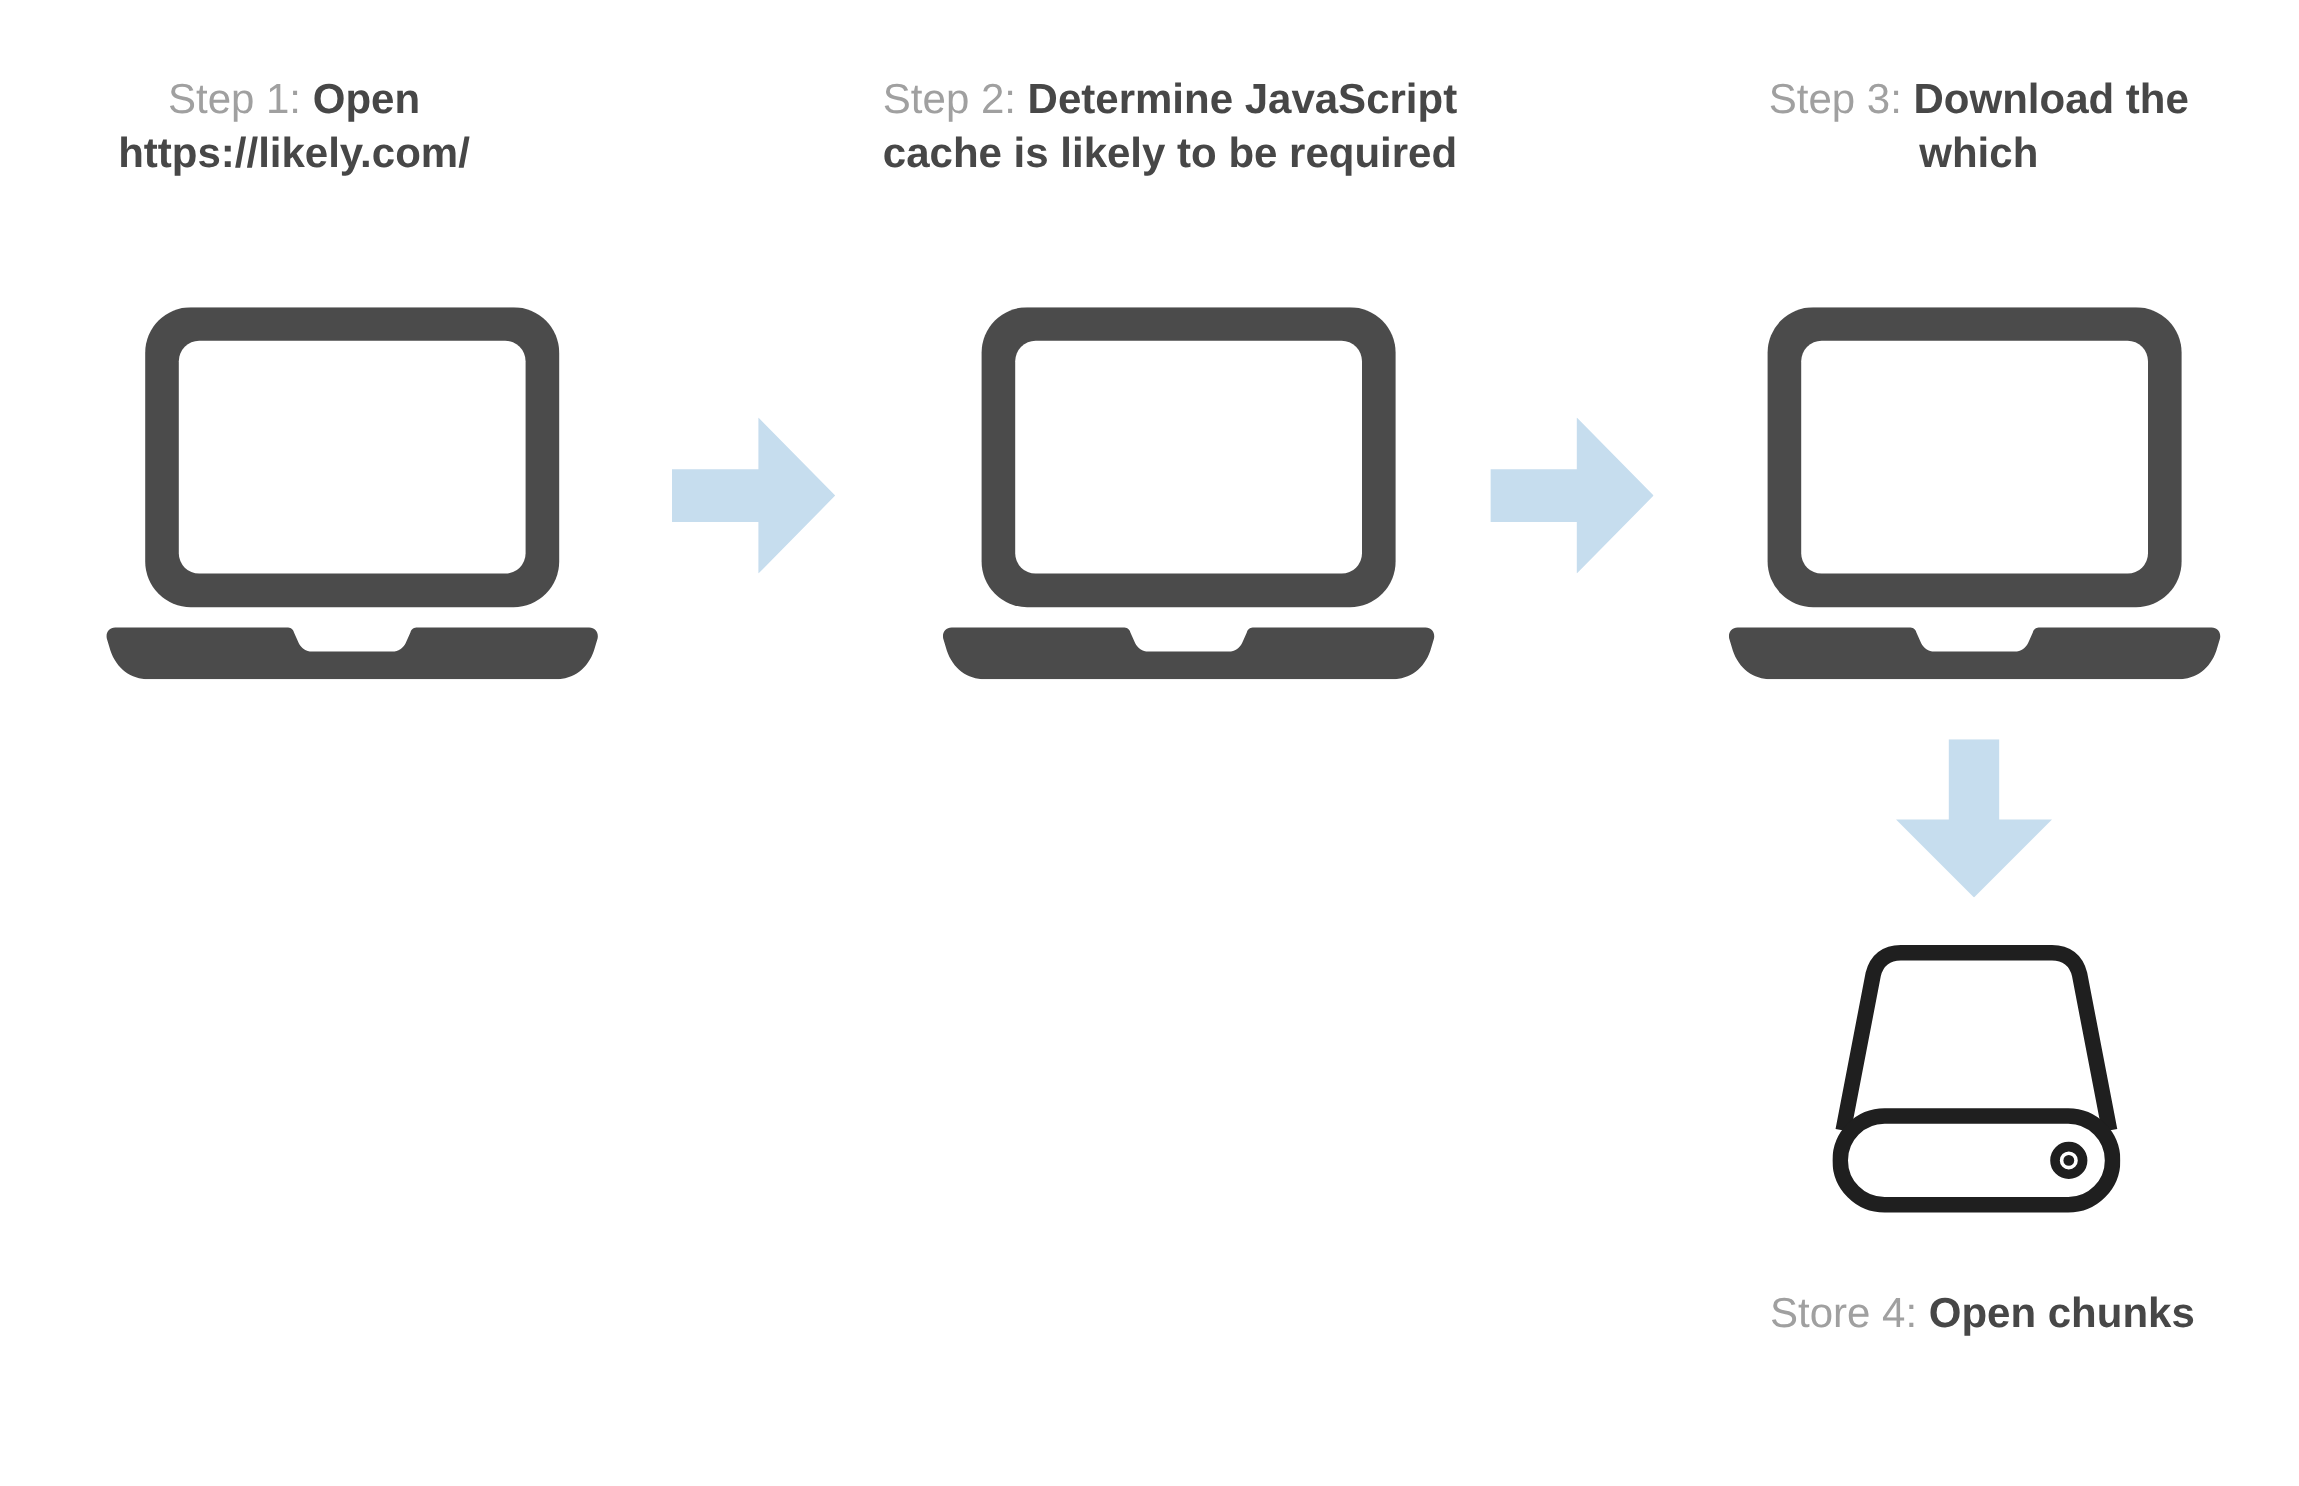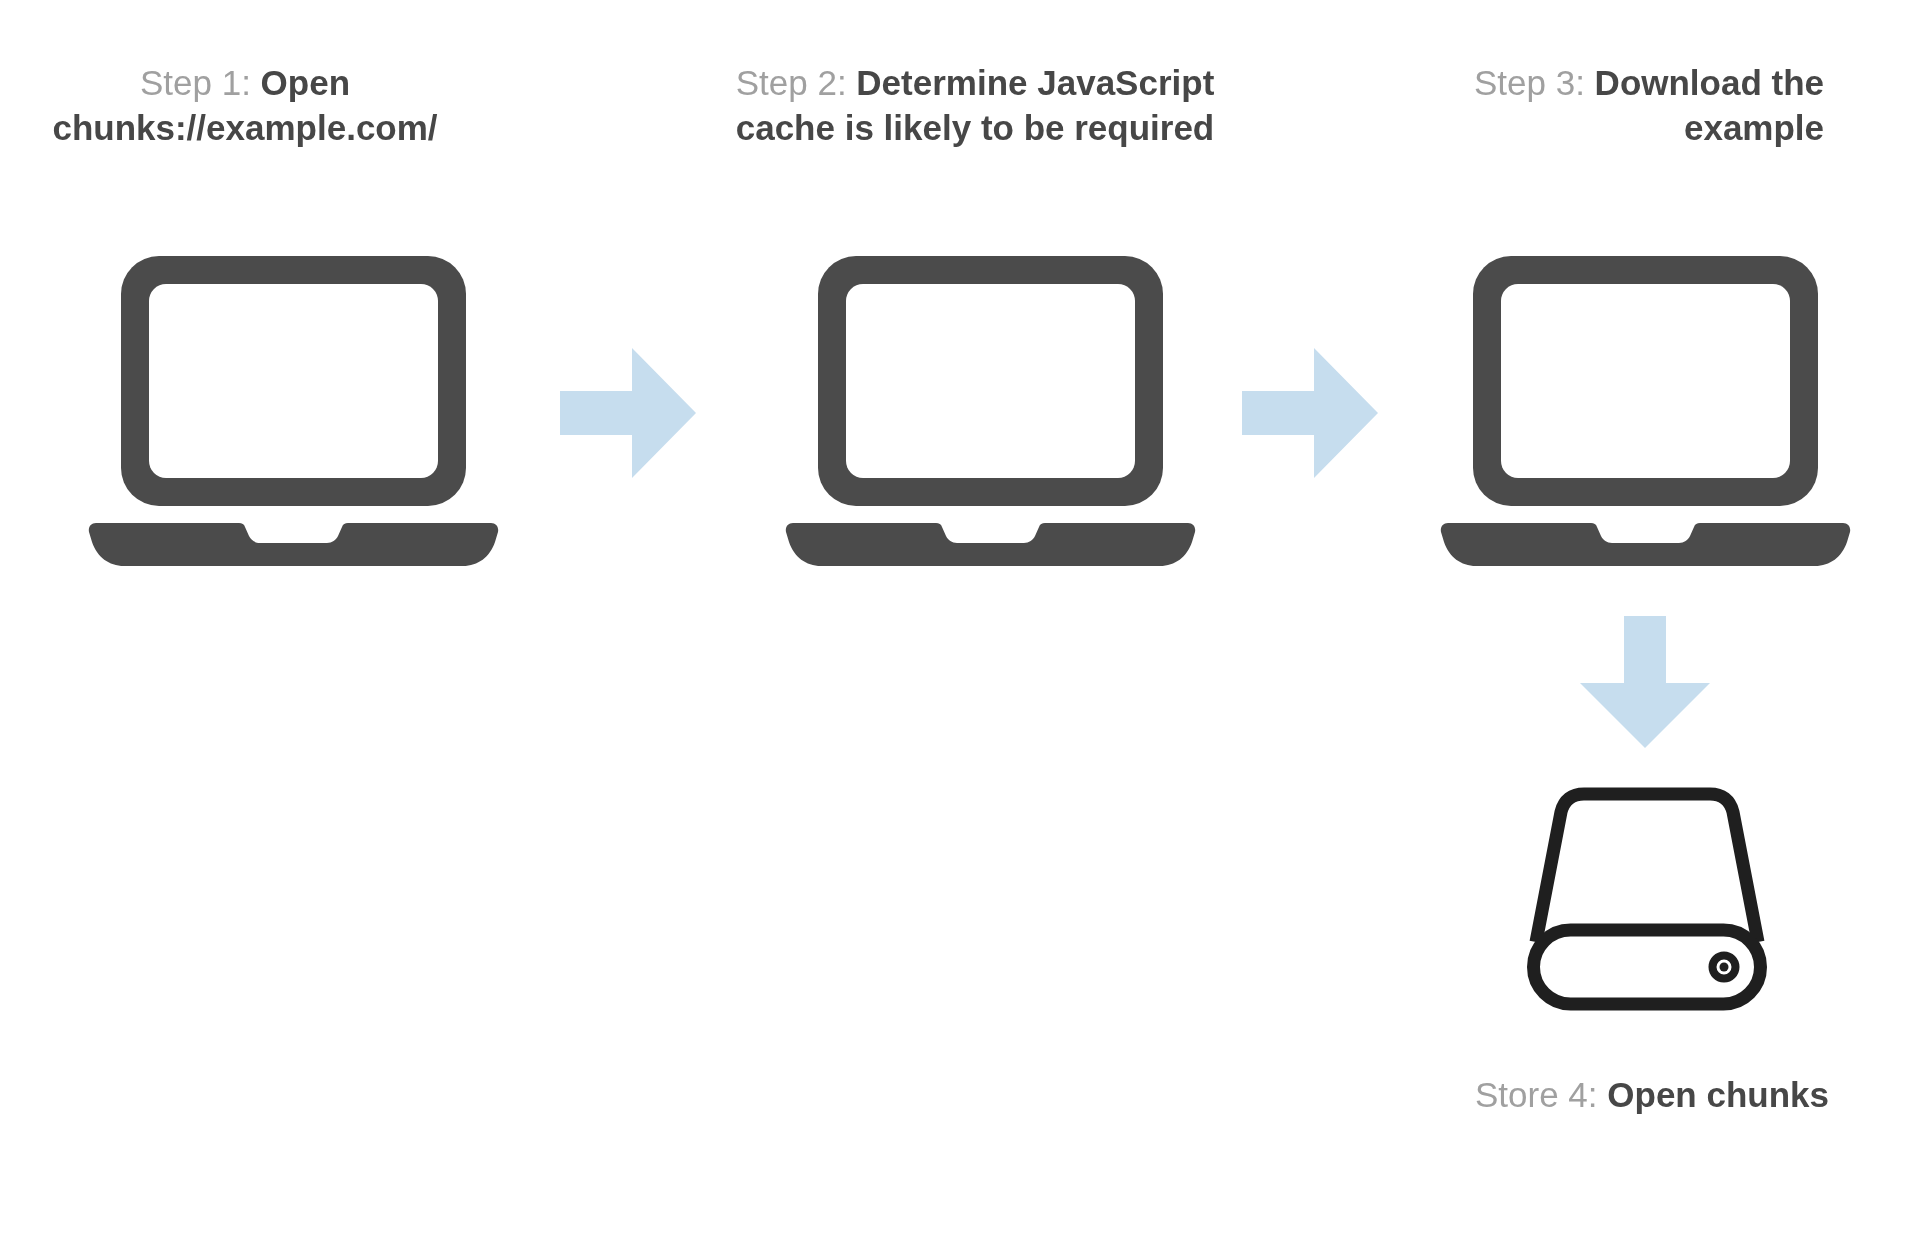--- a/index.html
+++ b/index.html
@@ -47,31 +47,31 @@
   }
   .drive-dot { fill: #1f1f1f; }
 </style>
 </head>
 <body>
 
 <div class="stage">
 
   <div class="caption" style="left:245px; top:60px;">
     <span class="cap-line"><span class="muted">Step 1: </span><span class="strong">Open</span></span>
-    <span class="cap-line"><span class="strong">chunks://example.com/</span></span>
+    <span class="cap-line"><span class="strong">https://likely.com/</span></span>
   </div>
 
   <div class="caption" style="left:975px; top:60px;text-align:center;">
     <span class="cap-line"><span class="muted">Step 2: </span><span class="strong">Determine JavaScript</span></span>
     <span class="cap-line"><span class="strong">cache is likely to be required</span></span>
   </div>
 
-  <div class="caption" style="left:1649px; top:60px;text-align:right;">
+  <div class="caption" style="left:1649px; top:60px;">
     <span class="cap-line"><span class="muted">Step 3: </span><span class="strong">Download the</span></span>
-    <span class="cap-line"><span class="strong">example</span></span>
+    <span class="cap-line"><span class="strong">which</span></span>
   </div>
 
   <div class="icon" style="left:86px; top:256px;">
     <svg width="415" height="310" viewBox="0 0 415 310">
       <rect class="laptop-dark" x="35" y="0" width="345" height="250" rx="38"></rect>
       <rect class="screen-white" x="63" y="28" width="289" height="194" rx="17"></rect>
       <path class="laptop-dark" d="M 10,267 L 153,267 C 156,267 158,268 159,271 L 163,280 C 165,284 169,287 174,287 L 241,287 C 246,287 250,284 252,280 L 256,271 C 257,268 259,267 262,267 L 405,267 C 410,267 413,271 412,276 L 409,286 C 404,301 392,310 377,310 L 38,310 C 23,310 11,301 6,286 L 3,276 C 2,271 5,267 10,267 Z"></path>
     </svg>
   </div>
 

